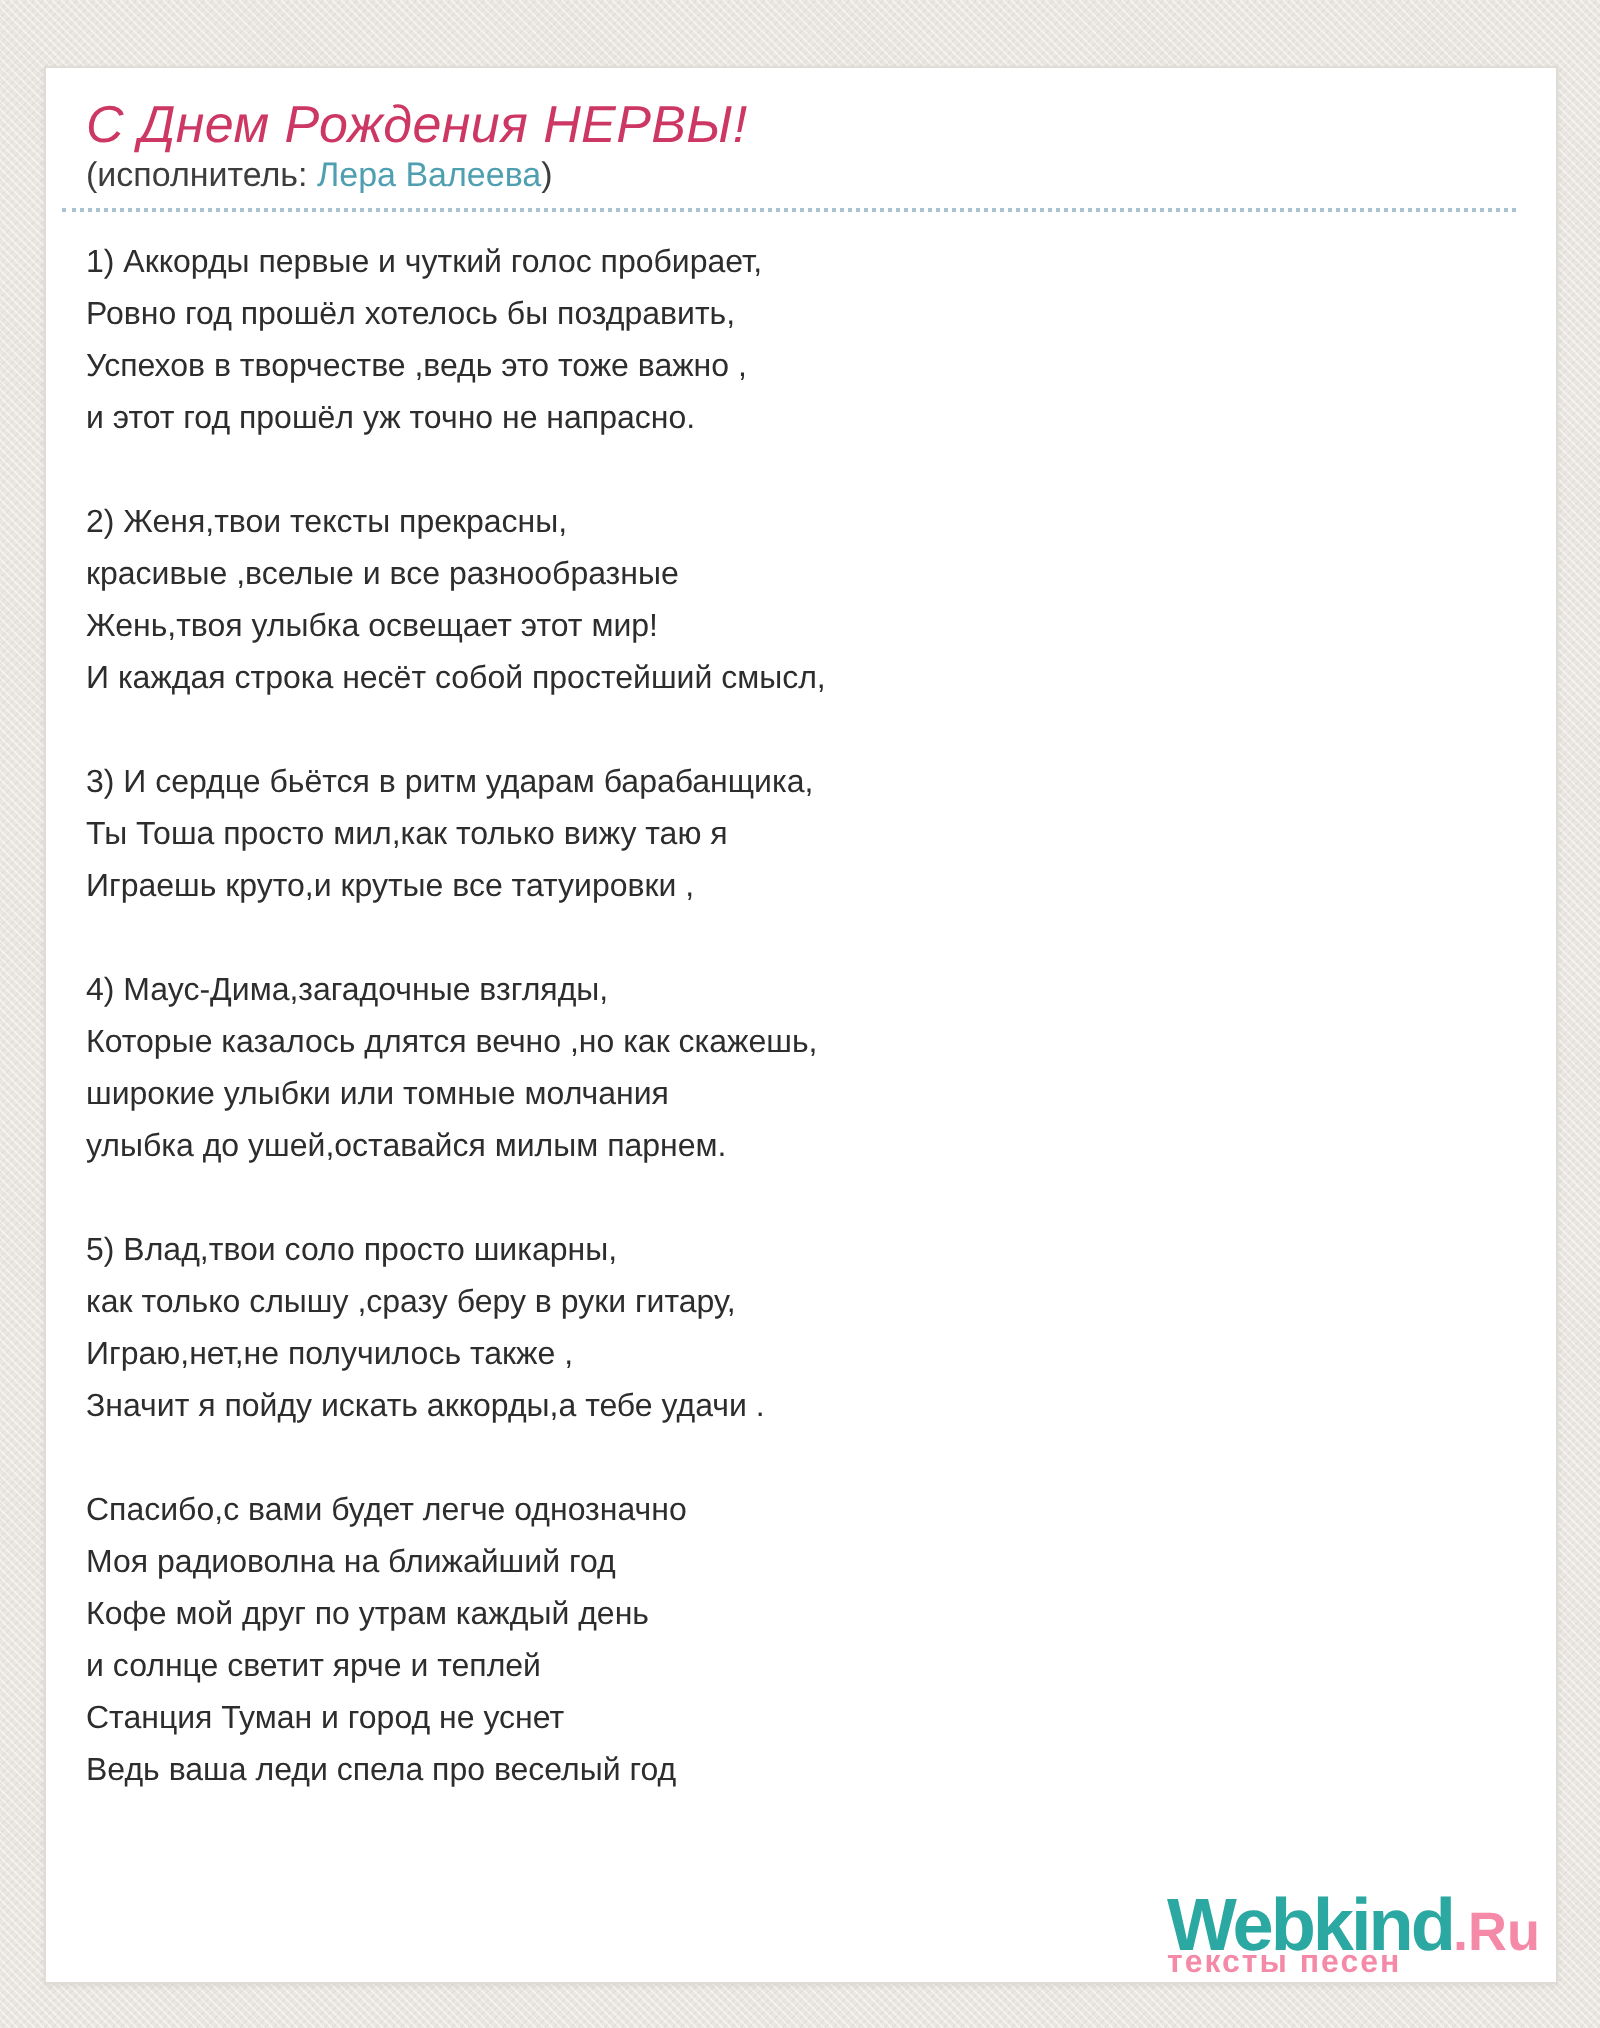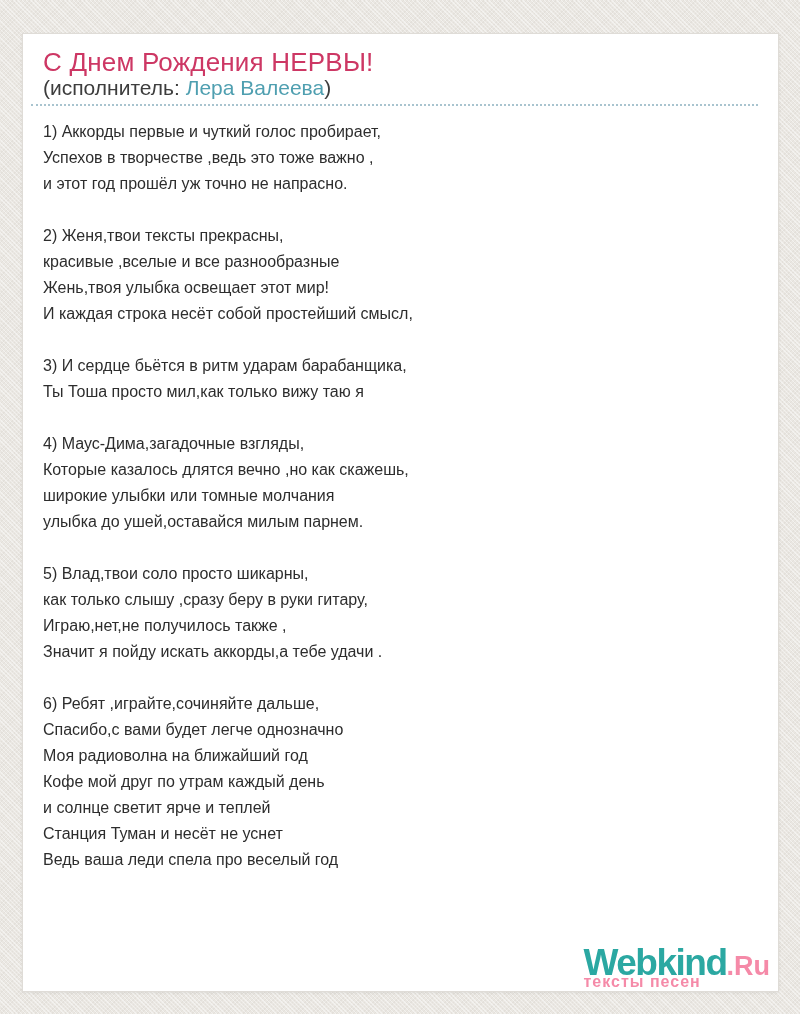--- a/index.html
+++ b/index.html
@@ -29,24 +29,25 @@
     box-shadow: 0 1px 3px rgba(0,0,0,0.07);
     padding: 10px 8px 0 8px;
   }
   .page-title {
     margin: 4px 12px 0 12px;
     font-size: 26px;
     font-weight: 400;
     line-height: 28px;
     color: var(--color-title, #cd3764);
     letter-spacing: 0.2px;
+    font-style: italic;
   }
   .subtitle {
     margin: 2px 12px 0 12px;
-    font-size: 21px;
+    font-size: 17px;
     line-height: 20px;
     color: #3d3d3d;
     padding-bottom: 6px;
   }
   .artist-link {
     color: var(--color-artist-link, #4f9fb0);
     text-decoration: none;
     cursor: pointer;
   }
   .separator {
@@ -98,52 +99,53 @@
 
   <h1 class="page-title">С Днем Рождения НЕРВЫ!</h1>
 
   <div class="subtitle"><span>(исполнитель: </span><a class="artist-link">Лера Валеева</a><span>)</span></div>
 
   <div class="separator"></div>
 
   <div class="lyrics" id="lyrics">
       <div class="verse">
         <div class="lyric-line">1) Аккорды первые и чуткий голос пробирает,</div>
+        <div class="lyric-line">Ровно год прошёл хотелось бы поздравить,</div>
         <div class="lyric-line">Успехов в творчестве ,ведь это тоже важно ,</div>
         <div class="lyric-line">и этот год прошёл уж точно не напрасно.</div>
       </div>
       <div class="verse">
         <div class="lyric-line">2) Женя,твои тексты прекрасны,</div>
         <div class="lyric-line">красивые ,вселые и все разнообразные</div>
         <div class="lyric-line">Жень,твоя улыбка освещает этот мир!</div>
         <div class="lyric-line">И каждая строка несёт собой простейший смысл,</div>
       </div>
       <div class="verse">
         <div class="lyric-line">3) И сердце бьётся в ритм ударам барабанщика,</div>
         <div class="lyric-line">Ты Тоша просто мил,как только вижу таю я</div>
+        <div class="lyric-line">Играешь круто,и крутые все татуировки ,</div>
       </div>
       <div class="verse">
         <div class="lyric-line">4) Маус-Дима,загадочные взгляды,</div>
         <div class="lyric-line">Которые казалось длятся вечно ,но как скажешь,</div>
         <div class="lyric-line">широкие улыбки или томные молчания</div>
         <div class="lyric-line">улыбка до ушей,оставайся милым парнем.</div>
       </div>
       <div class="verse">
         <div class="lyric-line">5) Влад,твои соло просто шикарны,</div>
         <div class="lyric-line">как только слышу ,сразу беру в руки гитару,</div>
         <div class="lyric-line">Играю,нет,не получилось также ,</div>
         <div class="lyric-line">Значит я пойду искать аккорды,а тебе удачи .</div>
       </div>
       <div class="verse">
-        <div class="lyric-line">6) Ребят ,играйте,сочиняйте дальше,</div>
         <div class="lyric-line">Спасибо,с вами будет легче однозначно</div>
         <div class="lyric-line">Моя радиоволна на ближайший год</div>
         <div class="lyric-line">Кофе мой друг по утрам каждый день</div>
         <div class="lyric-line">и солнце светит ярче и теплей</div>
-        <div class="lyric-line">Станция Туман и несёт не уснет</div>
+        <div class="lyric-line">Станция Туман и город не уснет</div>
         <div class="lyric-line">Ведь ваша леди спела про веселый год</div>
       </div>
     </div>
 
   <div class="logo">
     <div><span class="logo-main">Webkind</span><span class="logo-ru">.Ru</span></div>
     <div class="logo-tagline">тексты песен</div>
   </div>
 
 </div>

